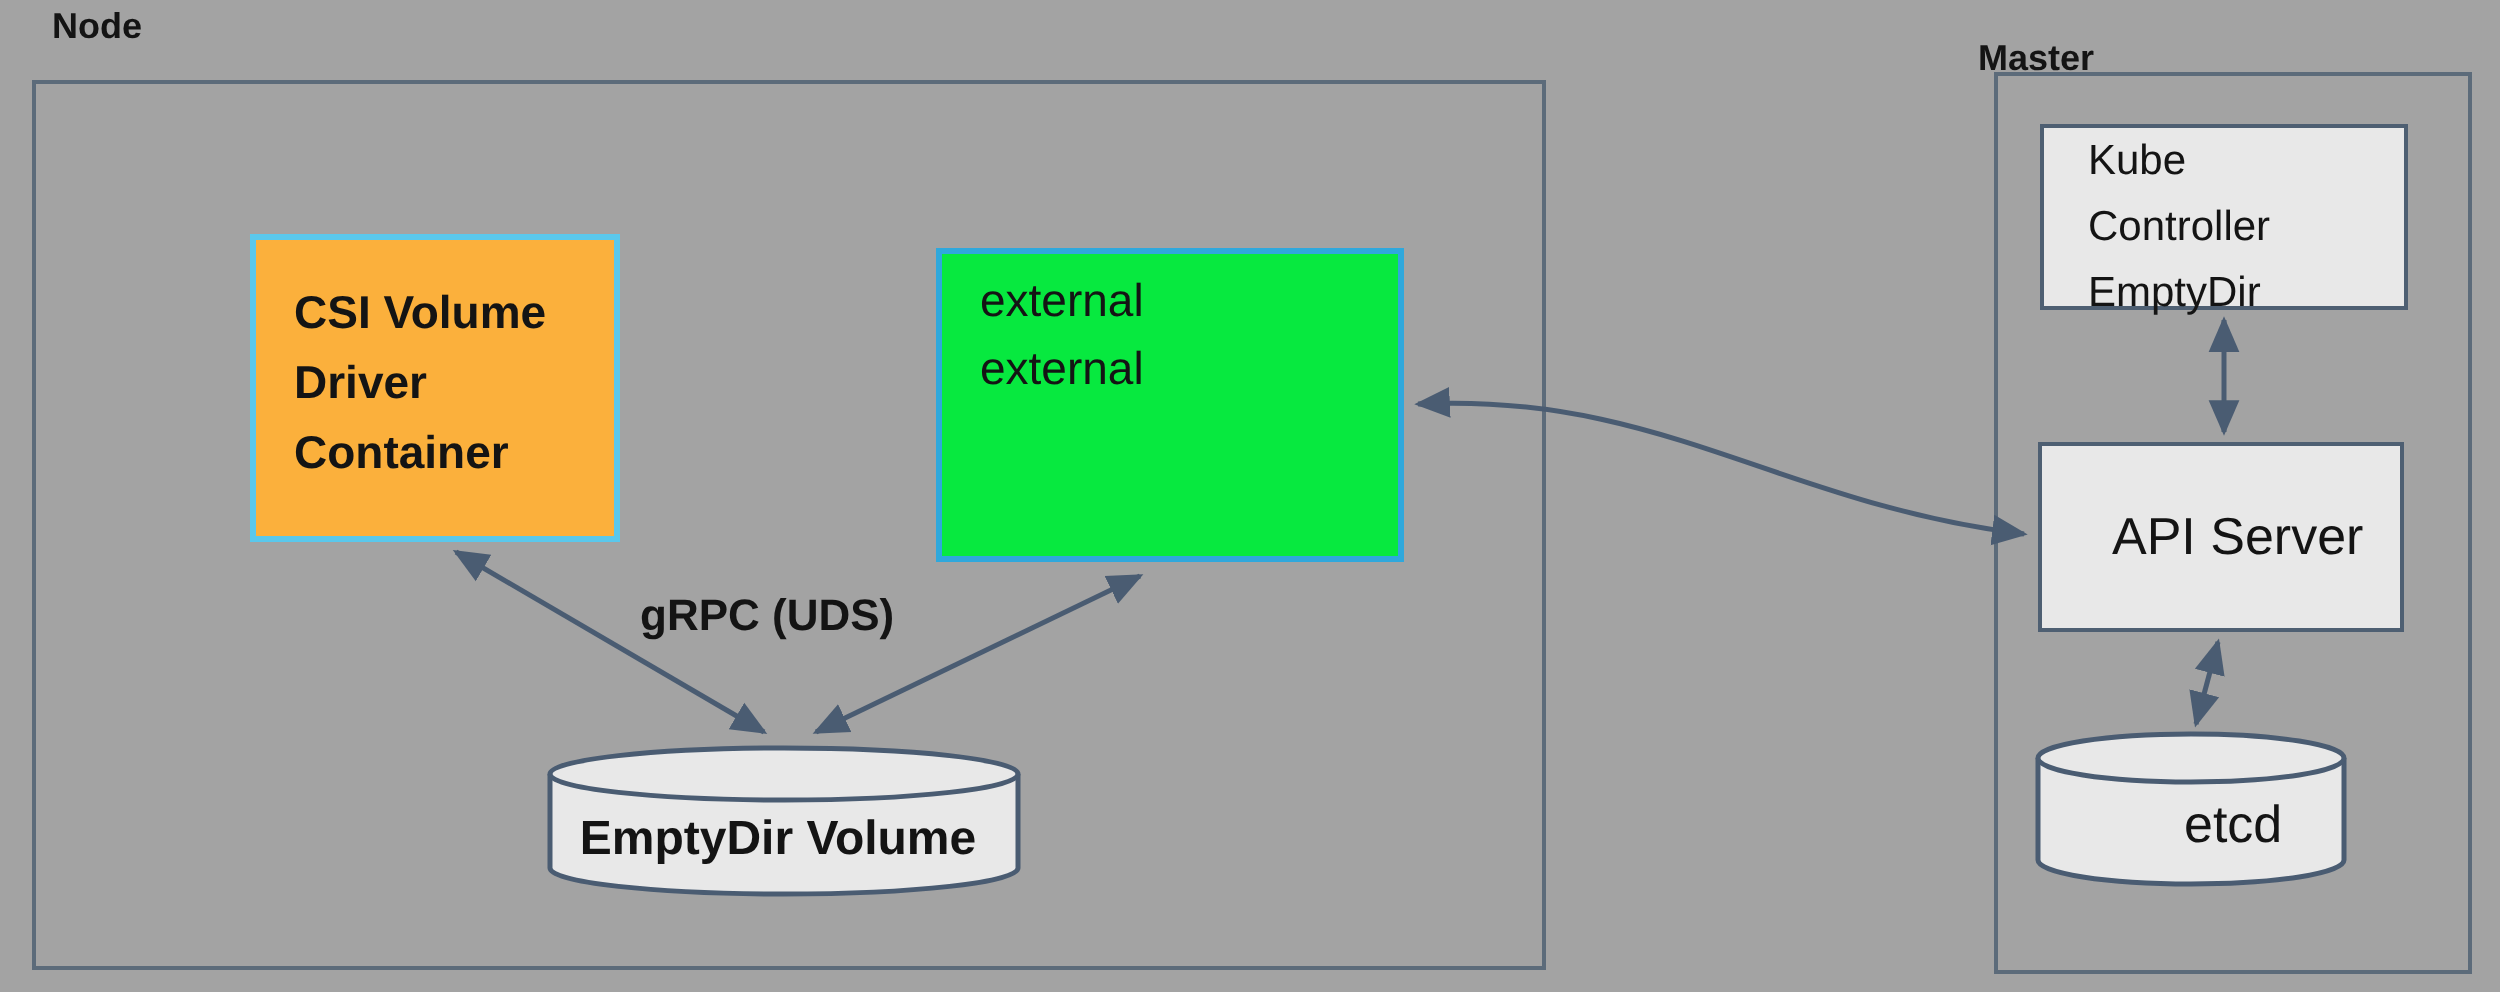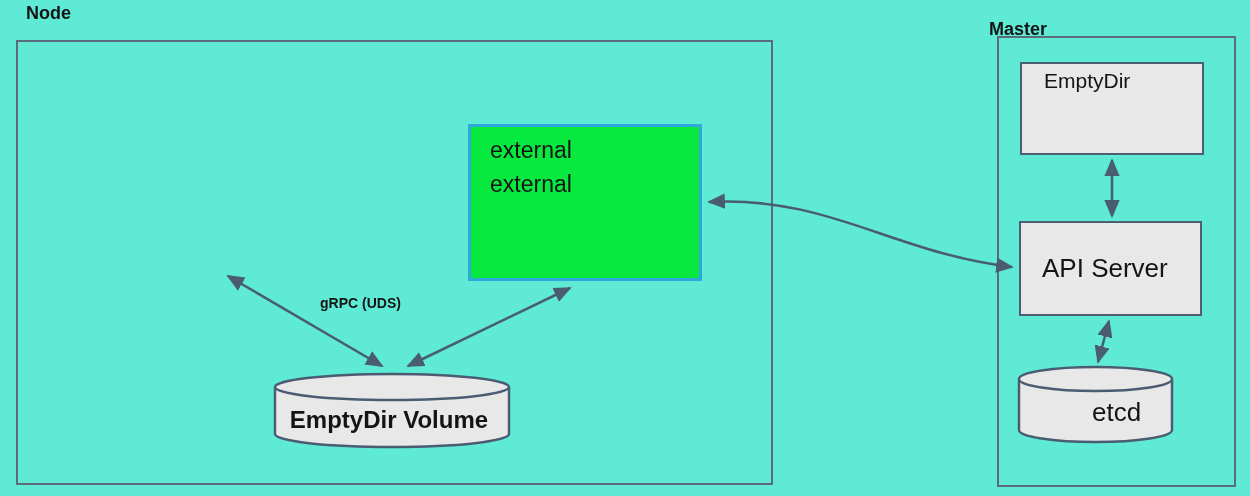--- a/index.html
+++ b/index.html
@@ -1,67 +1,74 @@
 <!DOCTYPE html>
 <html style="--line: #4a5c72; --outer-border: #5c6b7a; --box-border: #4e5f72; --gray-fill: #e8e8e8; --orange-fill: #fbb03c; --orange-border: #5ac8ec; --green-fill: #07e93f; --green-border: #2fa8dc; --text: #141414;"><head>
 <meta charset="utf-8">
 <style>
   html,body { margin:0; padding:0; background:#ffffff; }
   * { box-sizing:border-box; }
   .canvas {
-    position:relative; width:1250px; height:496px; background:#5eead4;
+    position:relative; width:1250px; height:496px; background:#a3a3a3;
     font-family:"Liberation Sans", sans-serif; color:var(--text);
     overflow:hidden;
   }
   .section-label { position:absolute; font-size:18px; font-weight:bold; line-height:20px; }
   .outer-box { position:absolute; border:2px solid var(--outer-border); background:transparent; }
   .node-box   { left:16px;  top:40px; width:757px; height:445px; }
   .master-box { left:997px; top:36px; width:239px; height:451px; }
   .ss-title { position:absolute; left:30px; top:47px; font-size:27px; line-height:32px; white-space:nowrap; }
   .csi-box {
     position:absolute; left:125px; top:117px; width:185px; height:154px;
     background:var(--orange-fill); border:3px solid var(--orange-border);
     padding:19px 0 0 19px; font-size:23px; font-weight:bold; line-height:35px; white-space:nowrap;
   }
   .sidecar-box {
     position:absolute; left:468px; top:124px; width:234px; height:157px;
     background:var(--green-fill); border:3px solid var(--green-border);
     padding:6px 12px 0 19px; font-size:23px; line-height:34px; white-space:nowrap;
   }
-  .grpc-label { position:absolute; left:320px; top:295px; font-size:14px; font-weight:bold; }
+  .grpc-label { position:absolute; left:320px; top:295px; font-size:22px; font-weight:bold; }
   .gray-box { position:absolute; background:var(--gray-fill); border:2px solid var(--box-border); }
   .kcm-box { left:1020px; top:62px; width:184px; height:93px; padding:0 0 0 22px; font-size:21px; line-height:33px; white-space:nowrap; }
-  .api-box { left:1019px; top:221px; width:183px; height:95px; display:flex; align-items:center; padding-left:21px; font-size:26px; white-space:nowrap; }
+  .api-box { left:1019px; top:221px; width:183px; height:95px; display:flex; align-items:center; padding-left:35px; font-size:26px; white-space:nowrap; }
   .overlay { position:absolute; left:0; top:0; width:1250px; height:496px; pointer-events:none; }
   .arrow { stroke:var(--line); stroke-width:2.5; fill:none; }
   .cyl { fill:var(--gray-fill); stroke:var(--line); stroke-width:2.5; }
   .mfill { fill:var(--line); }
   .emptydir-label { position:absolute; left:279px; top:406px; width:220px; text-align:center; font-size:24px; font-weight:bold; white-space:nowrap; }
   .etcd-label { position:absolute; left:1092px; top:397px; font-size:26px; white-space:nowrap; }
 </style>
 </head>
 <body>
 
 <div class="canvas">
 
   <div class="section-label" style="left:26px;top:3px">Node</div>
   <div class="outer-box node-box"></div>
 
+  <div class="csi-box">
+    <div>CSI Volume</div>
+    <div>Driver</div>
+    <div>Container</div>
+  </div>
 
   <div class="sidecar-box">
     <div>external</div>
     <div>external</div>
   </div>
 
   <div class="grpc-label">gRPC (UDS)</div>
 
   <div class="section-label" style="left:989px;top:19px">Master</div>
   <div class="outer-box master-box"></div>
 
   <div class="gray-box kcm-box">
+    <div>Kube</div>
+    <div>Controller</div>
     <div>EmptyDir</div>
   </div>
 
   <div class="gray-box api-box">
     <span>API Server</span>
   </div>
 
   <svg class="overlay" viewBox="0 0 1250 496" aria-hidden="true">
     <defs>
       <marker id="ah" viewBox="0 0 10 10" refX="8.5" refY="5" markerWidth="7.5" markerHeight="7.5" orient="auto-start-reverse" markerUnits="strokeWidth">

